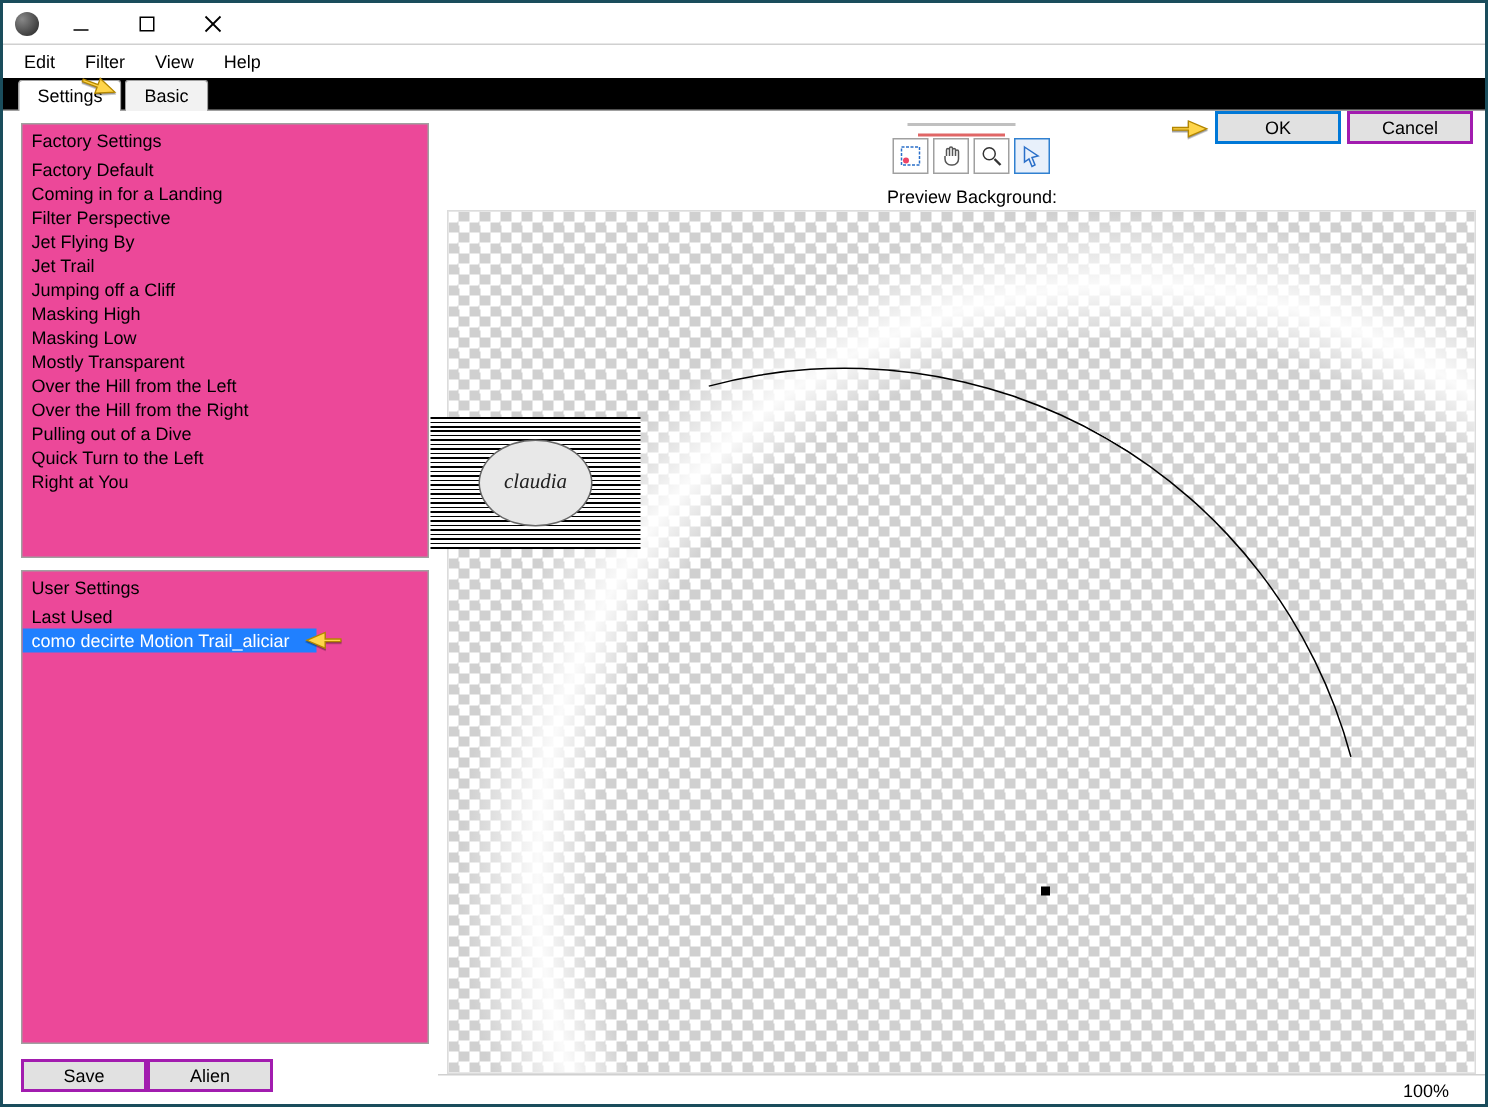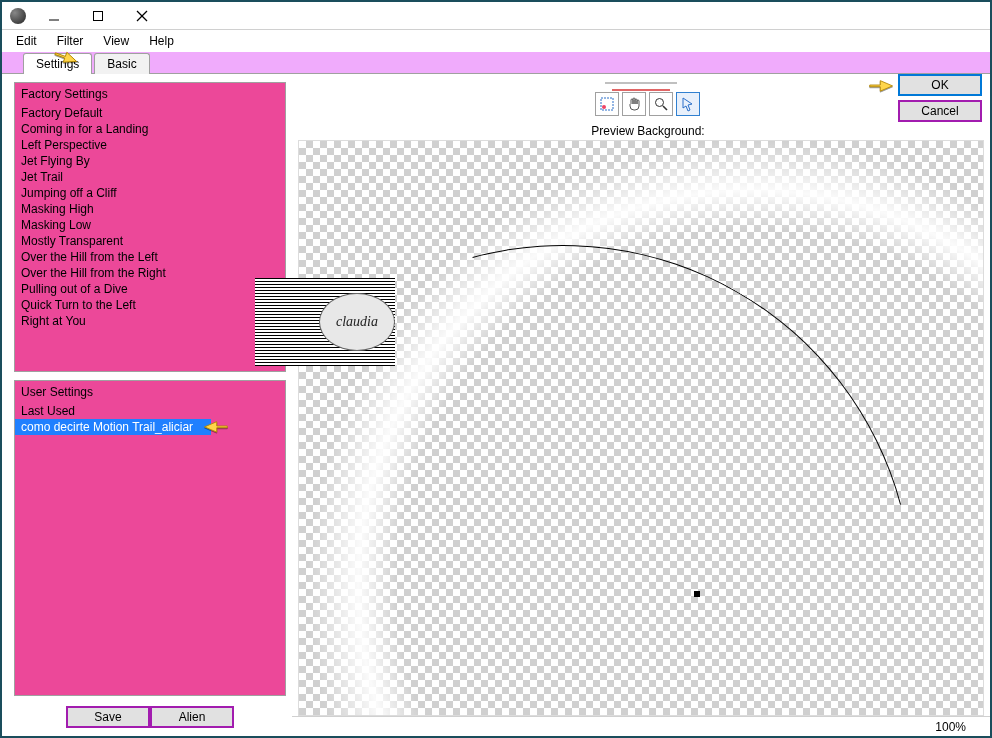--- a/index.html
+++ b/index.html
@@ -13,77 +13,77 @@
     .win-btn svg { width: 12px; height: 12px; }
     
     .menubar { display: flex; height: 22px; align-items: center; padding-left: 6px; background: #fff; font-size: 12px; gap: 4px; position: relative; }
     .menu-item { padding: 2px 8px; cursor: default; }
     
     .hand {
       position: absolute; width: 28px; height: 22px; pointer-events: none; z-index: 50;
     }
     .hand svg { width: 100%; height: 100%; filter: drop-shadow(0 1px 0 rgba(0,0,0,.4)); }
     
-    .tabstrip { height: 22px; display: flex; align-items: flex-end; padding-left: 21px; background: #f0abfc; font-size: 12px; border-bottom: 1px solid #a0a0a0; position: relative; }
+    .tabstrip { height: 22px; display: flex; align-items: flex-end; padding-left: 10px; background: #000000; font-size: 12px; border-bottom: 1px solid #a0a0a0; position: relative; }
     .tab { padding: 3px 12px 3px 12px; border: 1px solid #a0a0a0; border-bottom: none; margin-right: 2px; background: #fff; position: relative; top: 1px; border-radius: 3px 3px 0 0; }
     .tab.active { background: #fff; z-index: 1; }
     .tab.inactive { background: #f2f2f2; }
     
     .main { display: flex; height: calc(100% - 72px); }
     
     .left-panel { width: 290px; padding: 8px 6px 8px 12px; display: flex; flex-direction: column; }
     .listbox { border: 1px solid #a0a0a0; background: #ec4899; font-size: 12px; overflow-y: scroll; }
     .listbox-top { height: 290px; }
     .listbox-bottom { height: 290px; margin-top: 8px; flex: 1; position: relative; }
     .list-header { padding: 4px 6px; font-weight: normal; color: #000; }
     .list-item { padding: 1px 6px 1px 6px; color: #000; white-space: nowrap; }
     .list-item.selected { background: #2080ff; color: #fff; display: inline-block; margin-left: 0; padding-left: 6px; padding-right: 18px; }
-    .left-buttons { display: flex; justify-content: center; margin-top: 10px; }
+    .left-buttons { display: flex; justify-content: flex-start; margin-top: 10px; }
     .btn { min-width: 84px; height: 22px; font-size: 12px; background: #e1e1e1; border: 2px solid #a21caf; cursor: default; display: flex; align-items: center; justify-content: center; }
     .btn.primary { border: 2px solid #0078d7; }
     
     .right-panel { flex: 1; display: flex; flex-direction: column; position: relative; }
     .toolbar-row { display: flex; align-items: center; height: 60px; padding: 8px 8px 0 8px; gap: 8px; flex-direction: column; }
     .thumb { width: 72px; height: 52px; background: none; position: relative; border: 1px solid #c0c0c0; background-image:
        repeating-conic-gradient(#d4d4d4 0 25%, #fff 0 50%);
        background-size: 12px 12px;
     }
     .thumb-inner { position: absolute; inset: 6px; border: 1px solid #e06666; }
     .tool-icons { display: flex; gap: 3px; margin-left: 12px; }
     .tool-icon { width: 24px; height: 24px; border: 1px solid #a0a0a0; background: #fff; display: flex; align-items: center; justify-content: center; font-size: 13px; }
     .tool-icon.active { border: 1px solid #3080d0; background: #e8f0fb; }
     .tool-icon svg { width: 16px; height: 16px; }
     .preview-label { font-size: 12px; margin-left: 14px; }
     .preview-select { width: 132px; height: 22px; border: 1px solid #a0a0a0; font-size: 12px; display: flex; align-items: center; padding: 0 4px; justify-content: space-between; background: #fff; }
     .preview-select .swatch { width: 14px; height: 14px; border: 1px solid #888;
        background-image: repeating-conic-gradient(#bbb 0 25%, #fff 0 50%);
        background-size: 6px 6px; margin-right: 4px; display: inline-block; }
     .preview-select .chev { font-size: 10px; color: #555; }
-    .right-buttons { position: absolute; top: 0; right: 8px; display: flex; flex-direction: column; gap: 4px; }
+    .right-buttons { position: absolute; top: 0; right: 8px; display: flex; gap: 4px; }
     .right-buttons .btn { width: 66px; }
     .preview-area { flex: 1; margin: 6px 6px 0 6px; background-image:
        repeating-conic-gradient(#d0d0d0 0 25%, #fff 0 50%);
        background-size: 14px 14px; position: relative; border: 1px solid #dcdcdc; overflow: hidden;
     }
     .zoom-bar { height: 20px; display: flex; align-items: center; justify-content: flex-end; padding-right: 24px; font-size: 12px; border-top: 1px solid #d0d0d0; }
     
     .arc-glow { position: absolute; right: -220px; bottom: -320px; width: 900px; height: 900px; border-radius: 50%;
        background: radial-gradient(circle, rgba(255,255,255,0) 56%, rgba(255,255,255,.9) 62%, rgba(255,255,255,0) 70%);
        pointer-events: none;
     }
     .arc-line { position: absolute; right: 70px; bottom: -230px; width: 700px; height: 700px; border-radius: 50%;
        border: 1px solid #000; border-left-color: transparent; border-bottom-color: transparent; border-right-color: transparent;
        transform: rotate(30deg);
        pointer-events: none;
     }
     .arc-handle { position: absolute; width: 6px; height: 6px; background: #000; }
     
-    .watermark { position: absolute; left: 255px; top: 278px; width: 140px; height: 88px; z-index: 40;
+    .watermark { position: absolute; left: 287px; top: 278px; width: 140px; height: 88px; z-index: 40;
       background: repeating-linear-gradient(#000 0 1px, #fff 1px 3px);
-      display: flex; align-items: center; justify-content: flex-end;
+      display: flex; align-items: center; justify-content: center;
     }
     .watermark .badge { width: 76px; height: 58px; border-radius: 50%; background: #e8e8e8; border: 1px solid #666;
        display: flex; align-items: center; justify-content: center; font-family: cursive; font-style: italic; font-size: 14px; color: #222; }
     
     .listbox::-webkit-scrollbar { width: 16px; }
     .listbox::-webkit-scrollbar-track { background: #f0f0f0; border-left: 1px solid #d0d0d0; }
     .listbox::-webkit-scrollbar-thumb { background: #c6c6c6; border: 1px solid #a8a8a8; }
     .selected-wrap { position: relative; }
   </style>
 </head>
@@ -130,21 +130,21 @@
 </div>
 
 <div class="main">
 
   <div class="left-panel">
 
     <div class="listbox listbox-top">
       <div class="list-header">Factory Settings</div>
       <div class="list-item">Factory Default</div>
       <div class="list-item">Coming in for a Landing</div>
-      <div class="list-item">Left Perspective</div>
+      <div class="list-item">Filter Perspective</div>
       <div class="list-item">Jet Flying By</div>
       <div class="list-item">Jet Trail</div>
       <div class="list-item">Jumping off a Cliff</div>
       <div class="list-item">Masking High</div>
       <div class="list-item">Masking Low</div>
       <div class="list-item">Mostly Transparent</div>
       <div class="list-item">Over the Hill from the Left</div>
       <div class="list-item">Over the Hill from the Right</div>
       <div class="list-item">Pulling out of a Dive</div>
       <div class="list-item">Quick Turn to the Left</div>

